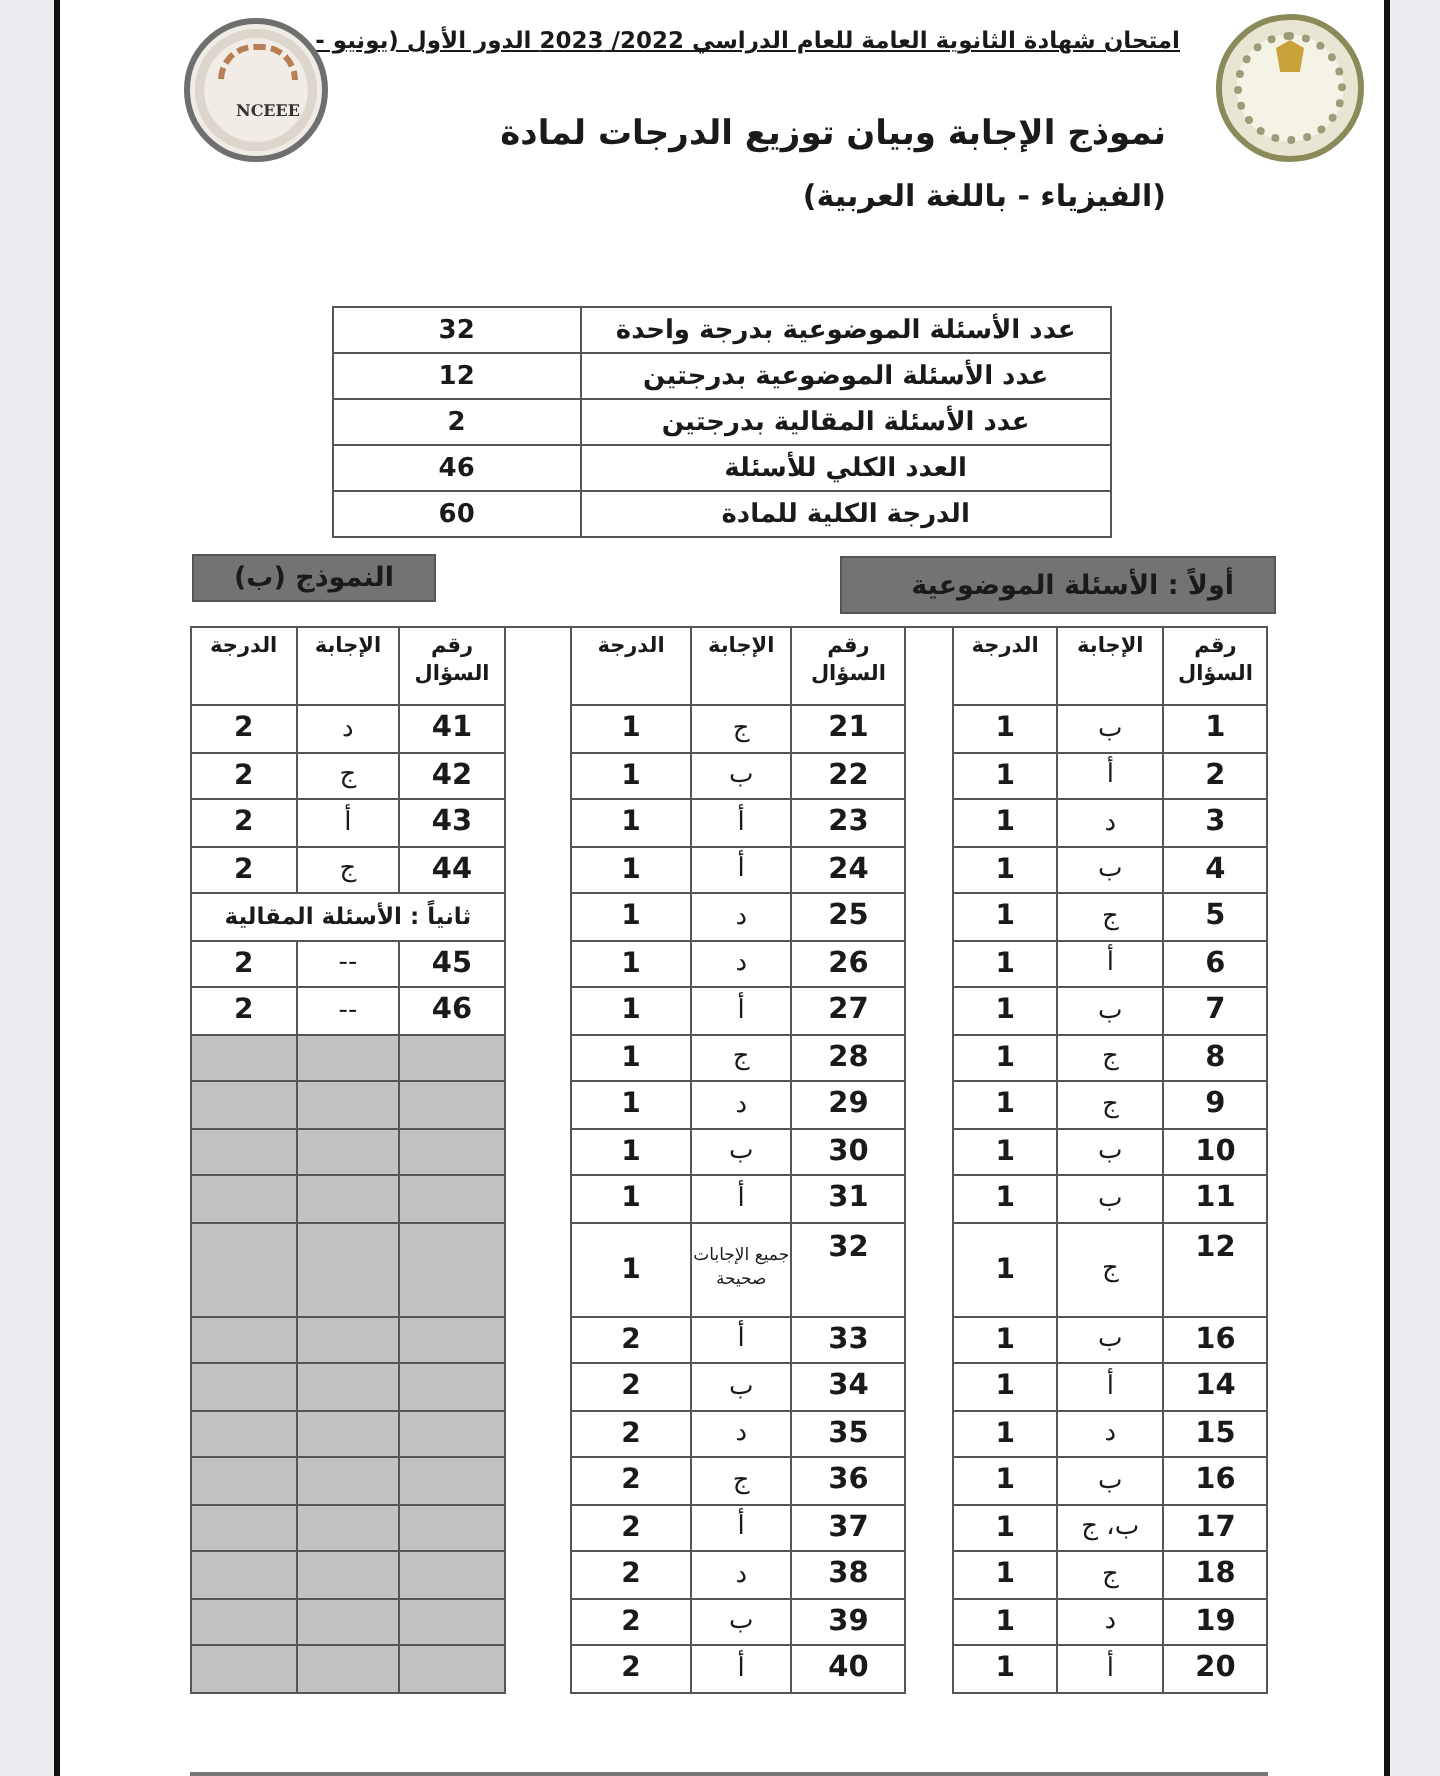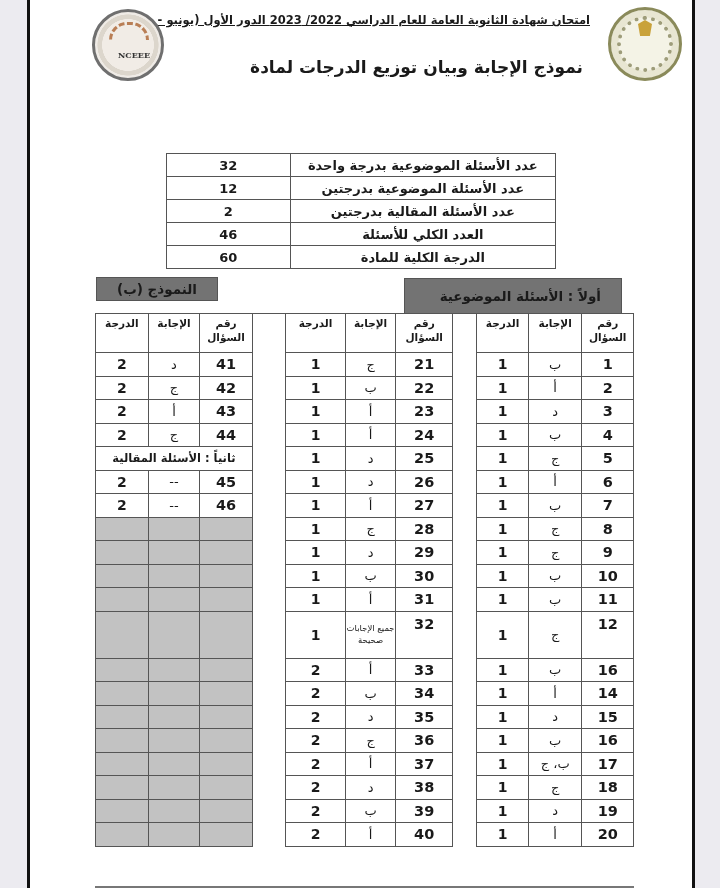--- a/index.html
+++ b/index.html
@@ -67,21 +67,21 @@
   }
   .summary td.s-label { text-align: center; padding: 0 2px; width: 266px; }
   .summary td.s-value { text-align: center; width: 124px; }
 
   .box {
     position: absolute; border: 1.5px solid #555; background: #737373;
     font-weight: bold; font-size: 13.5px; direction: rtl;
     display: flex; align-items: center;
   }
   .model-box { left: 96px; top: 277px; width: 122px; height: 24px; justify-content: center; }
-  .section-box { left: 404px; top: 278px; width: 218px; height: 36px; justify-content: flex-start; padding-right: 20px; }
+  .section-box { left: 420px; top: 278px; width: 218px; height: 29px; justify-content: flex-start; padding-right: 20px; }
 
   .grid {
     position: absolute; left: 95px; top: 313px; width: 539px;
     direction: rtl; table-layout: fixed;
   }
   .grid td, .grid th {
     border: 1.5px solid #555; text-align: center; vertical-align: middle;
     font-weight: bold; font-size: 14px; height: 23.5px; padding: 0;
   }
   .grid th { font-size: 10.5px; font-weight: bold; vertical-align: top; padding-top: 2px; height: 39px; line-height: 1.35; }
@@ -108,20 +108,21 @@
   <div class="logo logo-ministry">
     <div class="ring-text"></div>
     <div class="eagle"></div>
   </div>
   <div class="logo logo-ncee">
     <div class="rays"></div>
     <div class="ncee-label">NCEEE</div>
   </div>
 
   <div class="title title-1">نموذج الإجابة وبيان توزيع الدرجات لمادة</div>
+  <div class="title title-2">(الفيزياء - باللغة العربية)</div>
 </div>
 
 <table class="summary">
   <tbody id="summary-body">
       <tr>
         <td class="s-label">عدد الأسئلة الموضوعية بدرجة واحدة</td>
         <td class="s-value">32</td>
       </tr>
       <tr>
         <td class="s-label">عدد الأسئلة الموضوعية بدرجتين</td>

